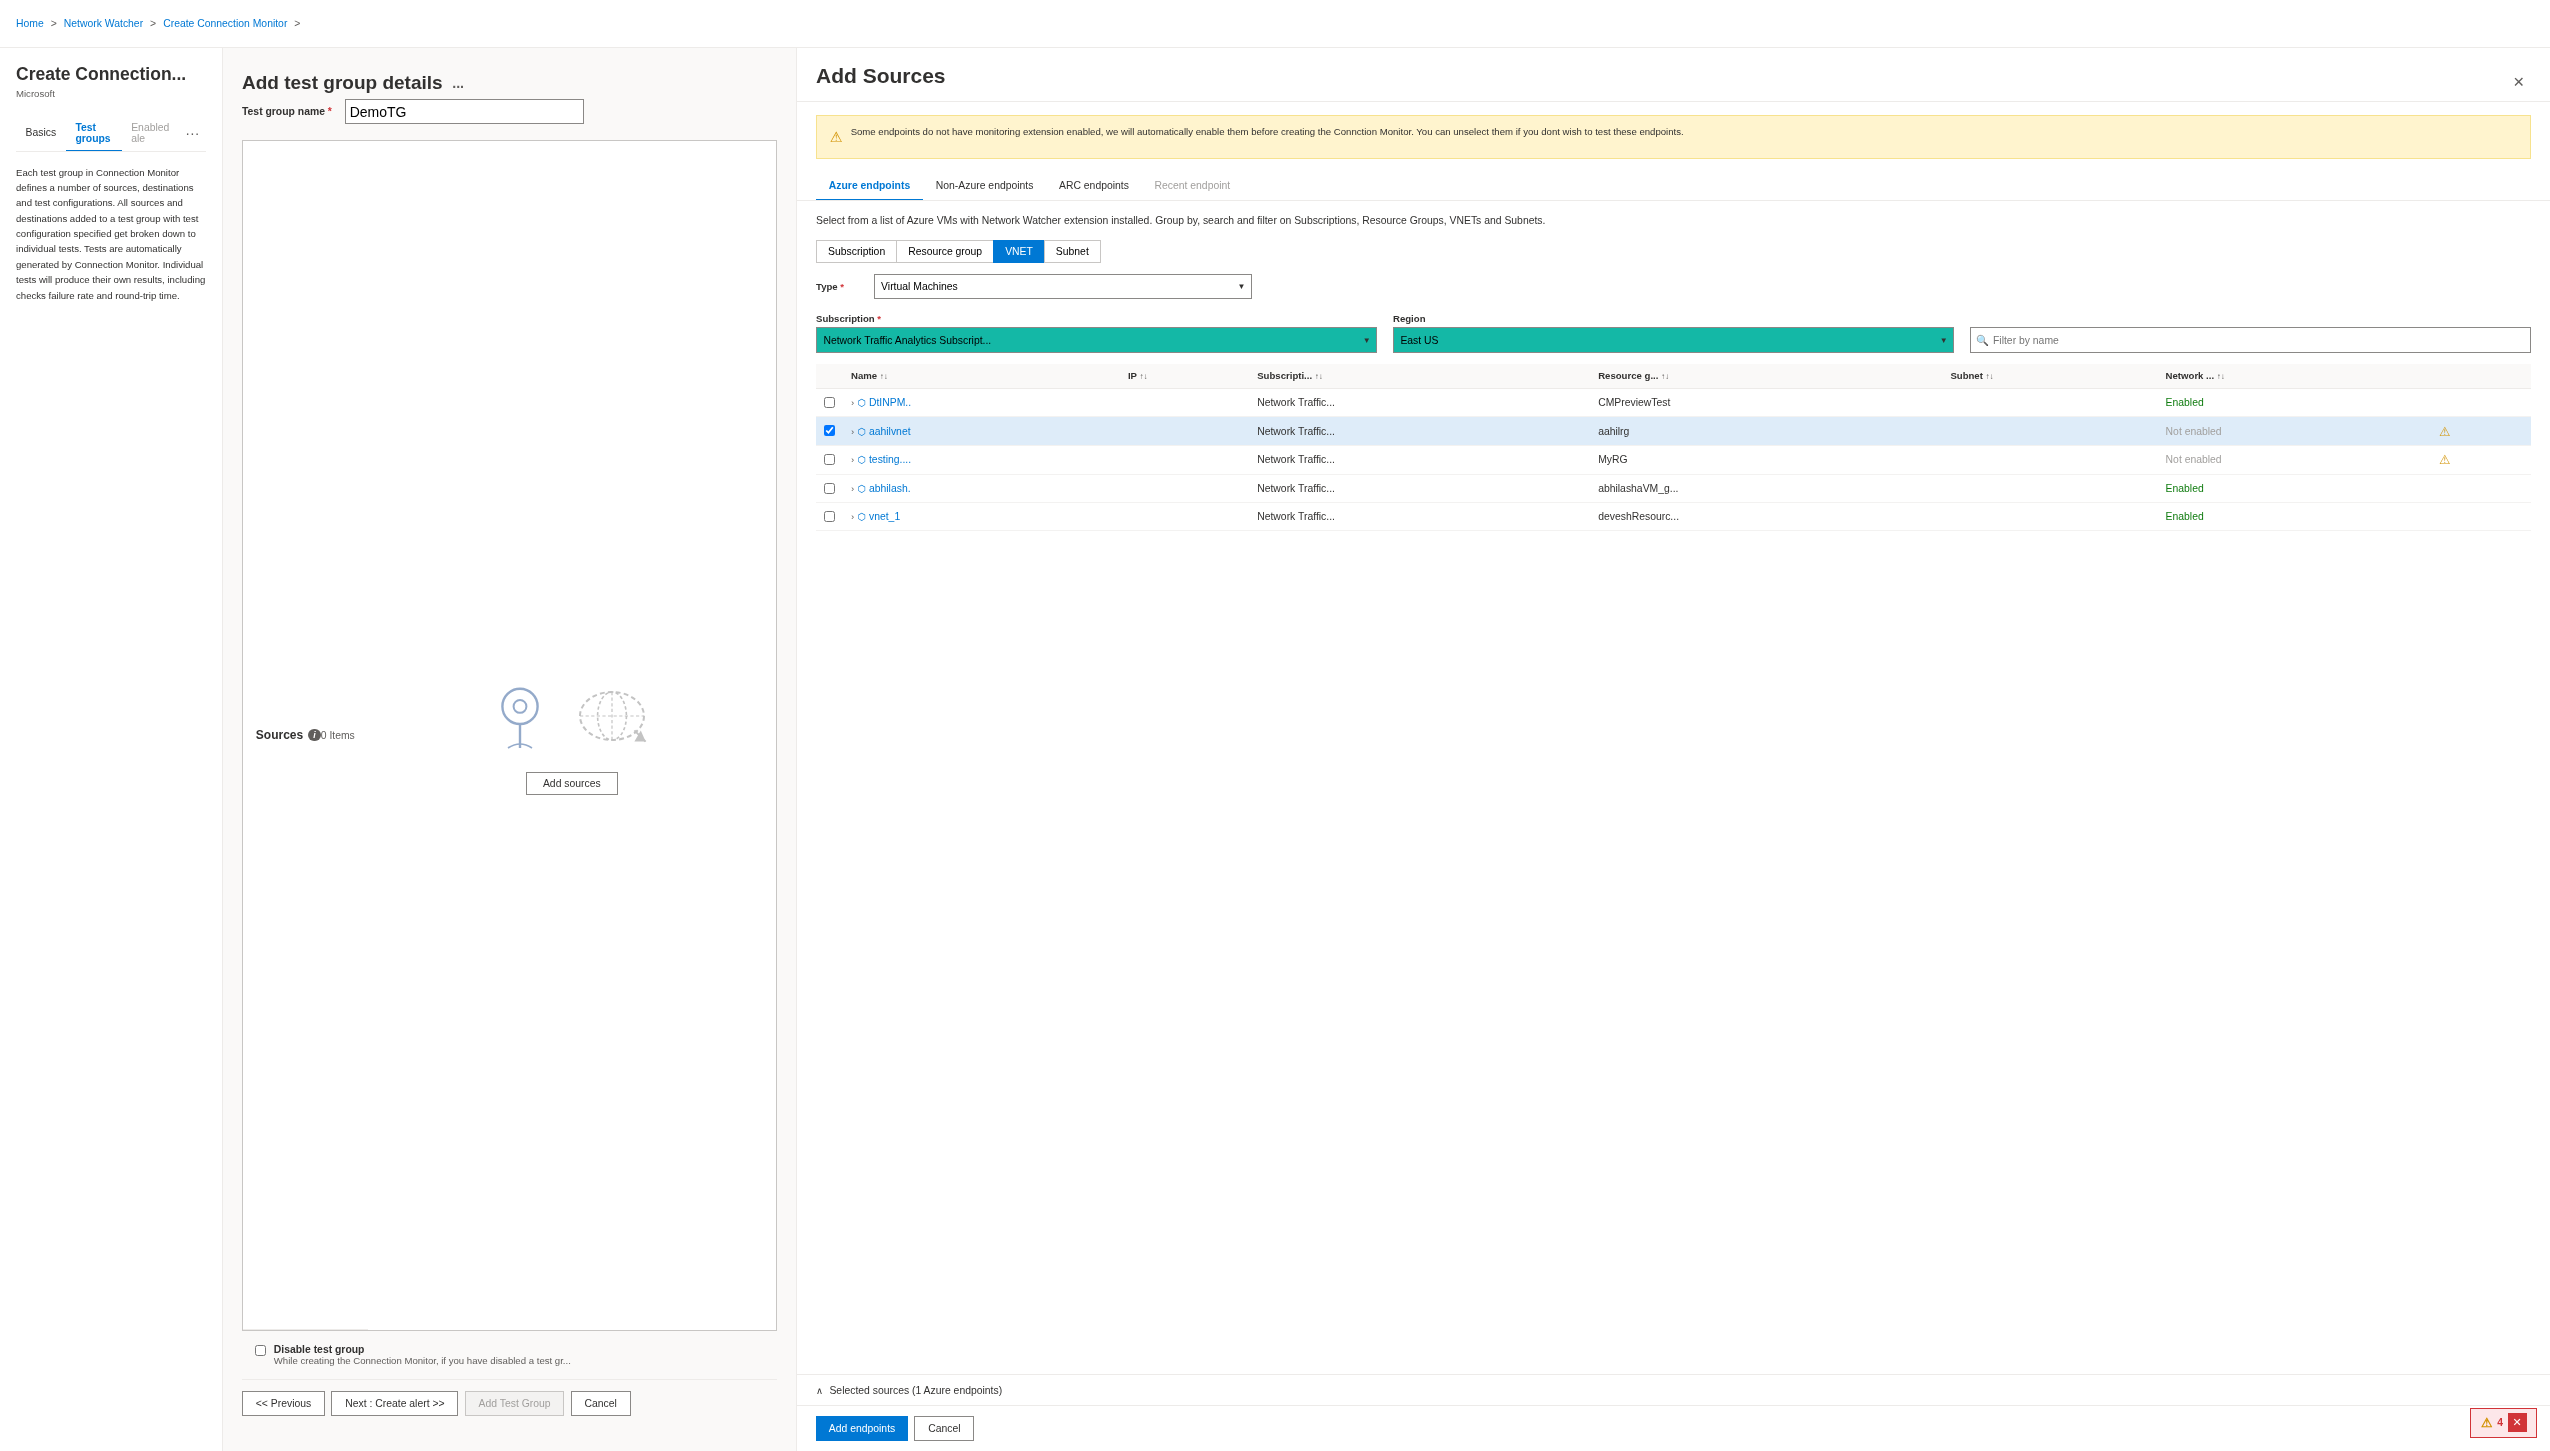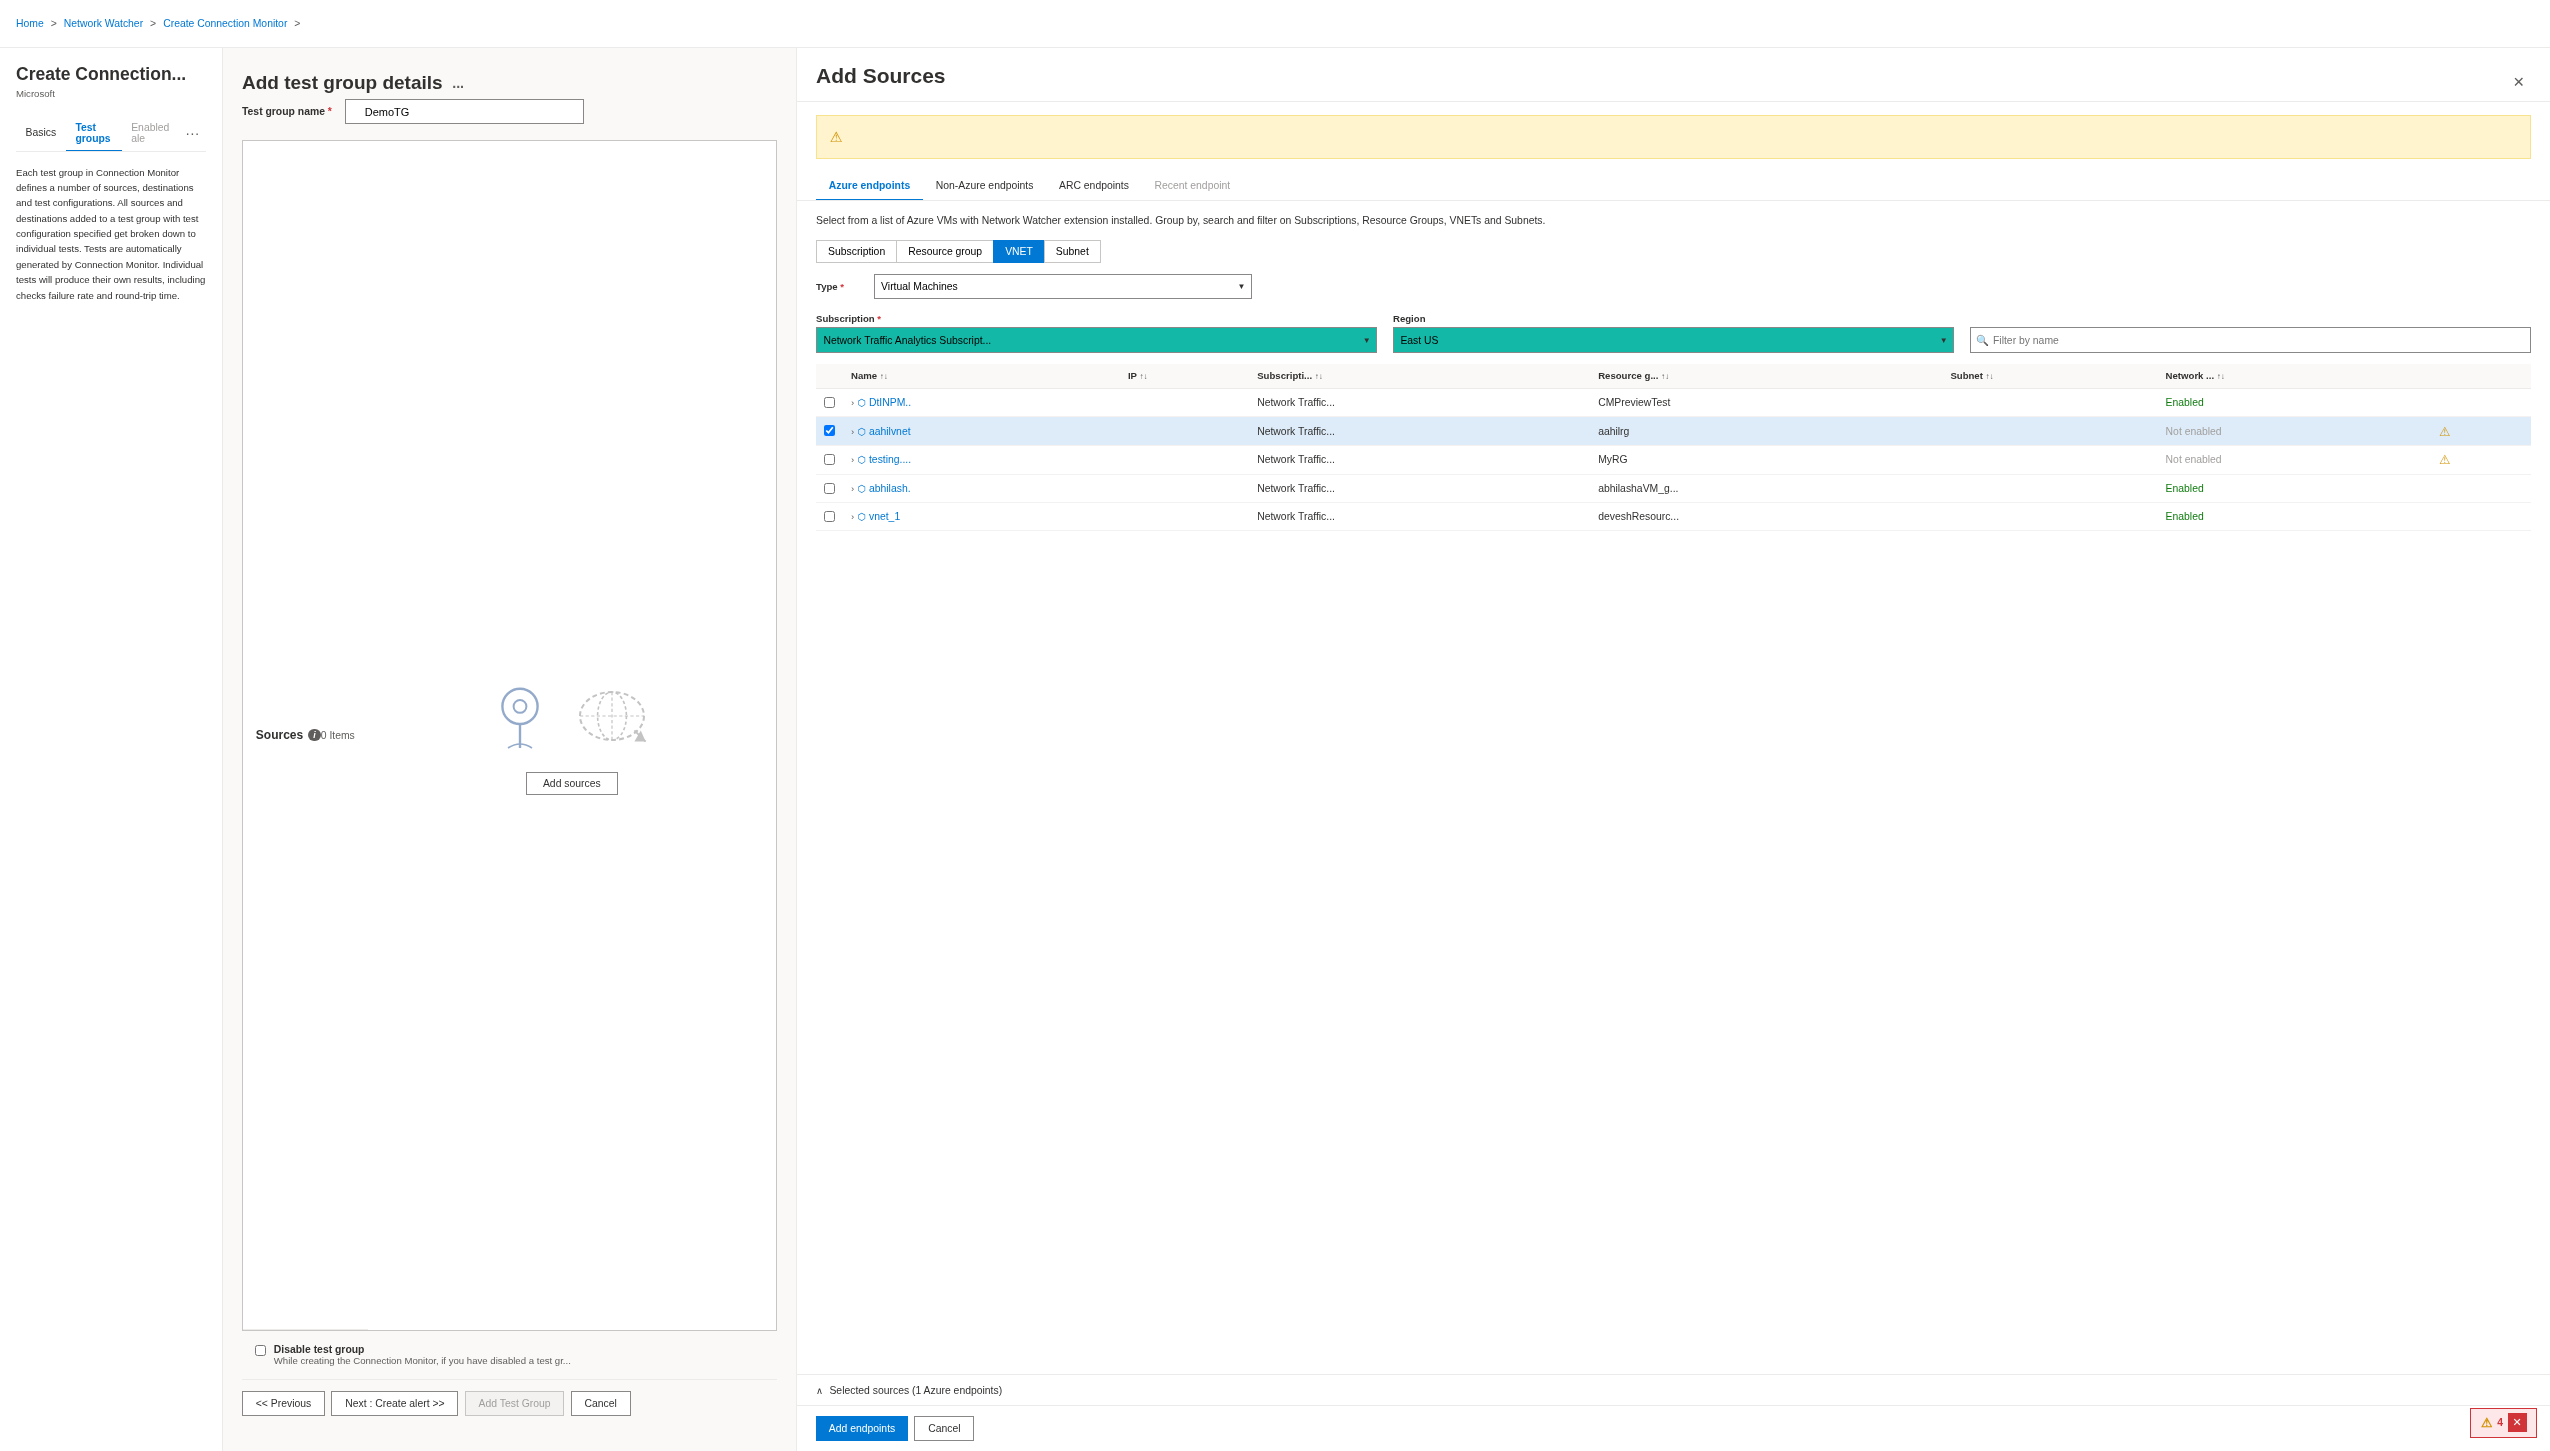--- a/index.html
+++ b/index.html
@@ -130,22 +130,22 @@
     .form-label {
       font-size: 10.4px;
       font-weight: 600;
       color: #323130;
       white-space: nowrap;
     }
     .form-label .req { color: #d13438; }
     .form-input {
       height: 25.5px;
       border: 0.8px solid #8a8886;
-      padding: 0 19px;
-      font-size: 11px;
+      padding: 0 4px;
+      font-size: 14px;
       width: 239px;
       background: #fff;
     }
     .sources-section {
       border: 0.8px solid #c8c6c4;
       background: #fff;
       flex: 1;
       display: flex;
       flex-direction: row;
     }
@@ -556,20 +556,21 @@
   </div>
 
   <div class="right-panel">
     <div class="right-panel-header">
       <div class="right-panel-title">Add Sources</div>
       <button class="close-btn">✕</button>
     </div>
 
     <div class="warning-banner">
       <span class="warn-icon">⚠</span>
+      <span>Some endpoints do not have monitoring extension enabled, we will automatically enable them before creating the Connction Monitor. You can unselect them if you dont wish to test these endpoints.</span>
     </div>
 
     <div class="right-panel-tabs">
       <div class="right-tab active">Azure endpoints</div>
       <div class="right-tab">Non-Azure endpoints</div>
       <div class="right-tab">ARC endpoints</div>
       <div class="right-tab disabled">Recent endpoint</div>
     </div>
 
     <div class="right-panel-content">

